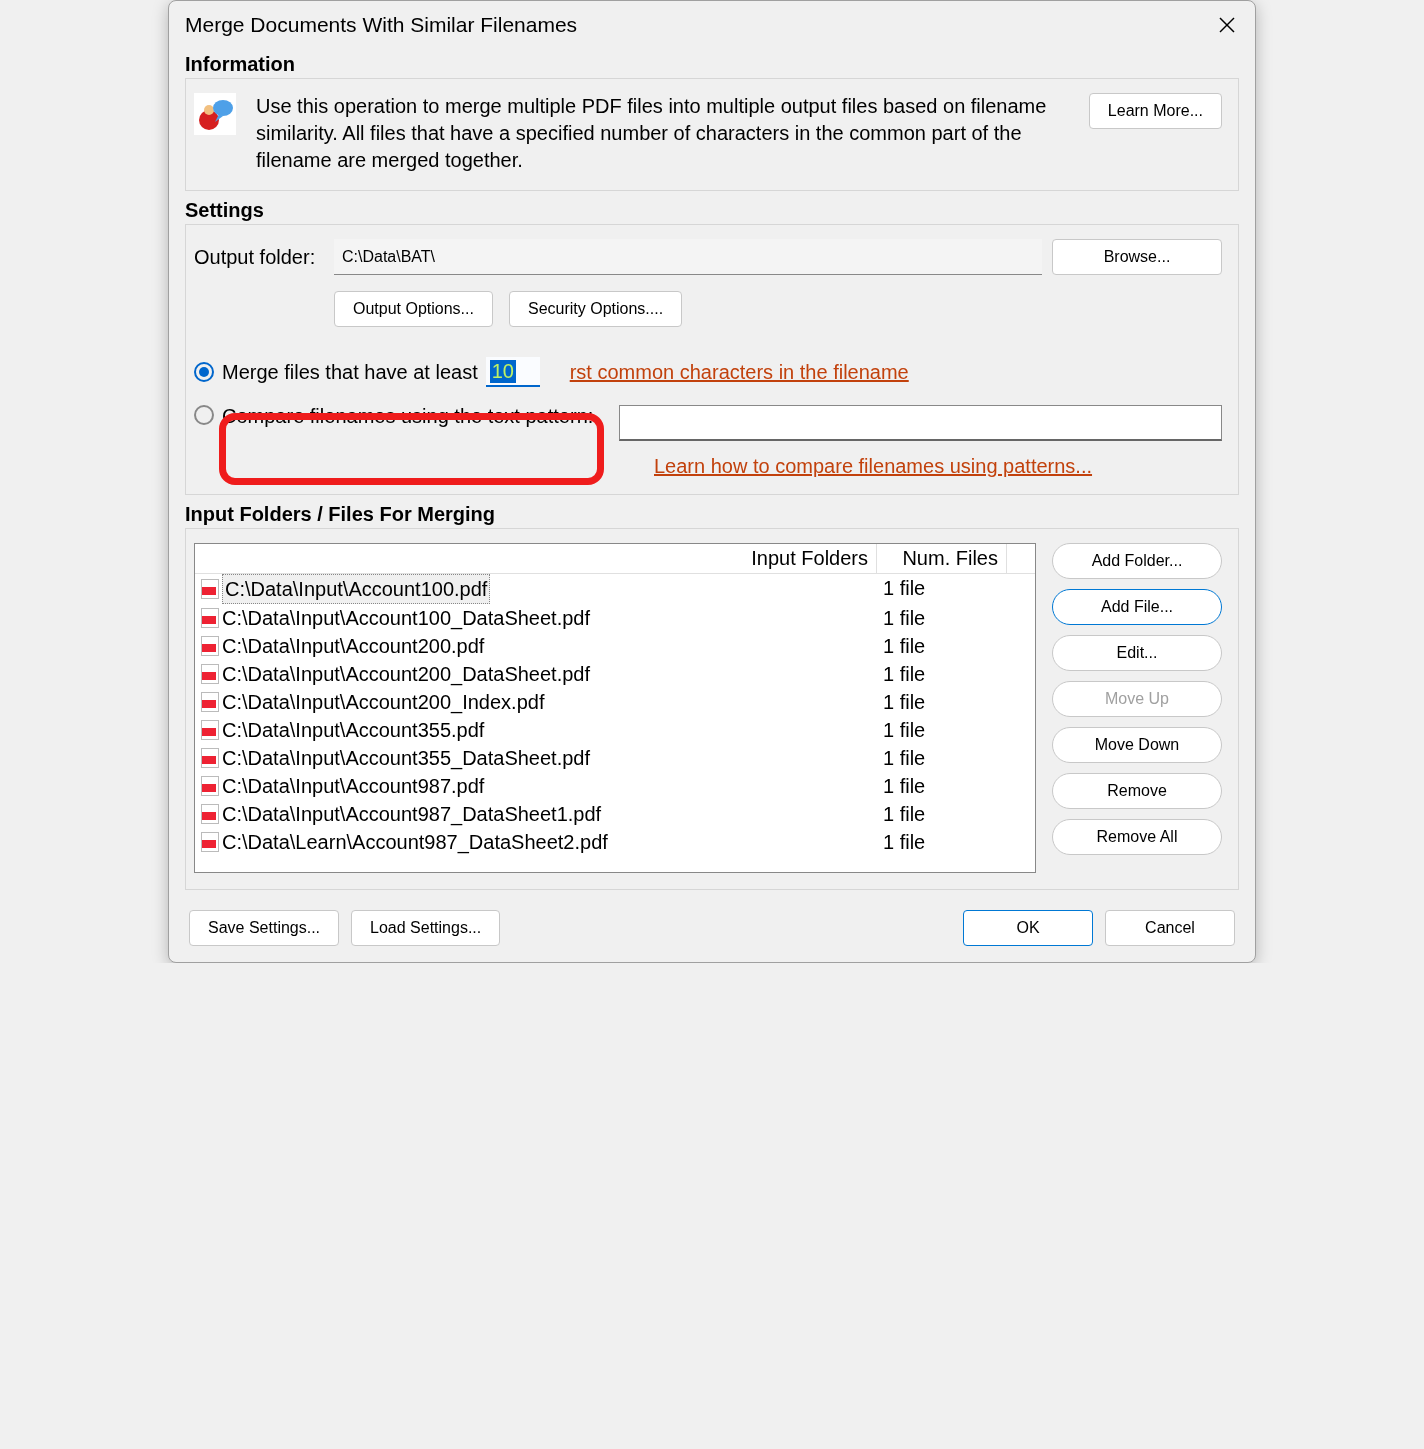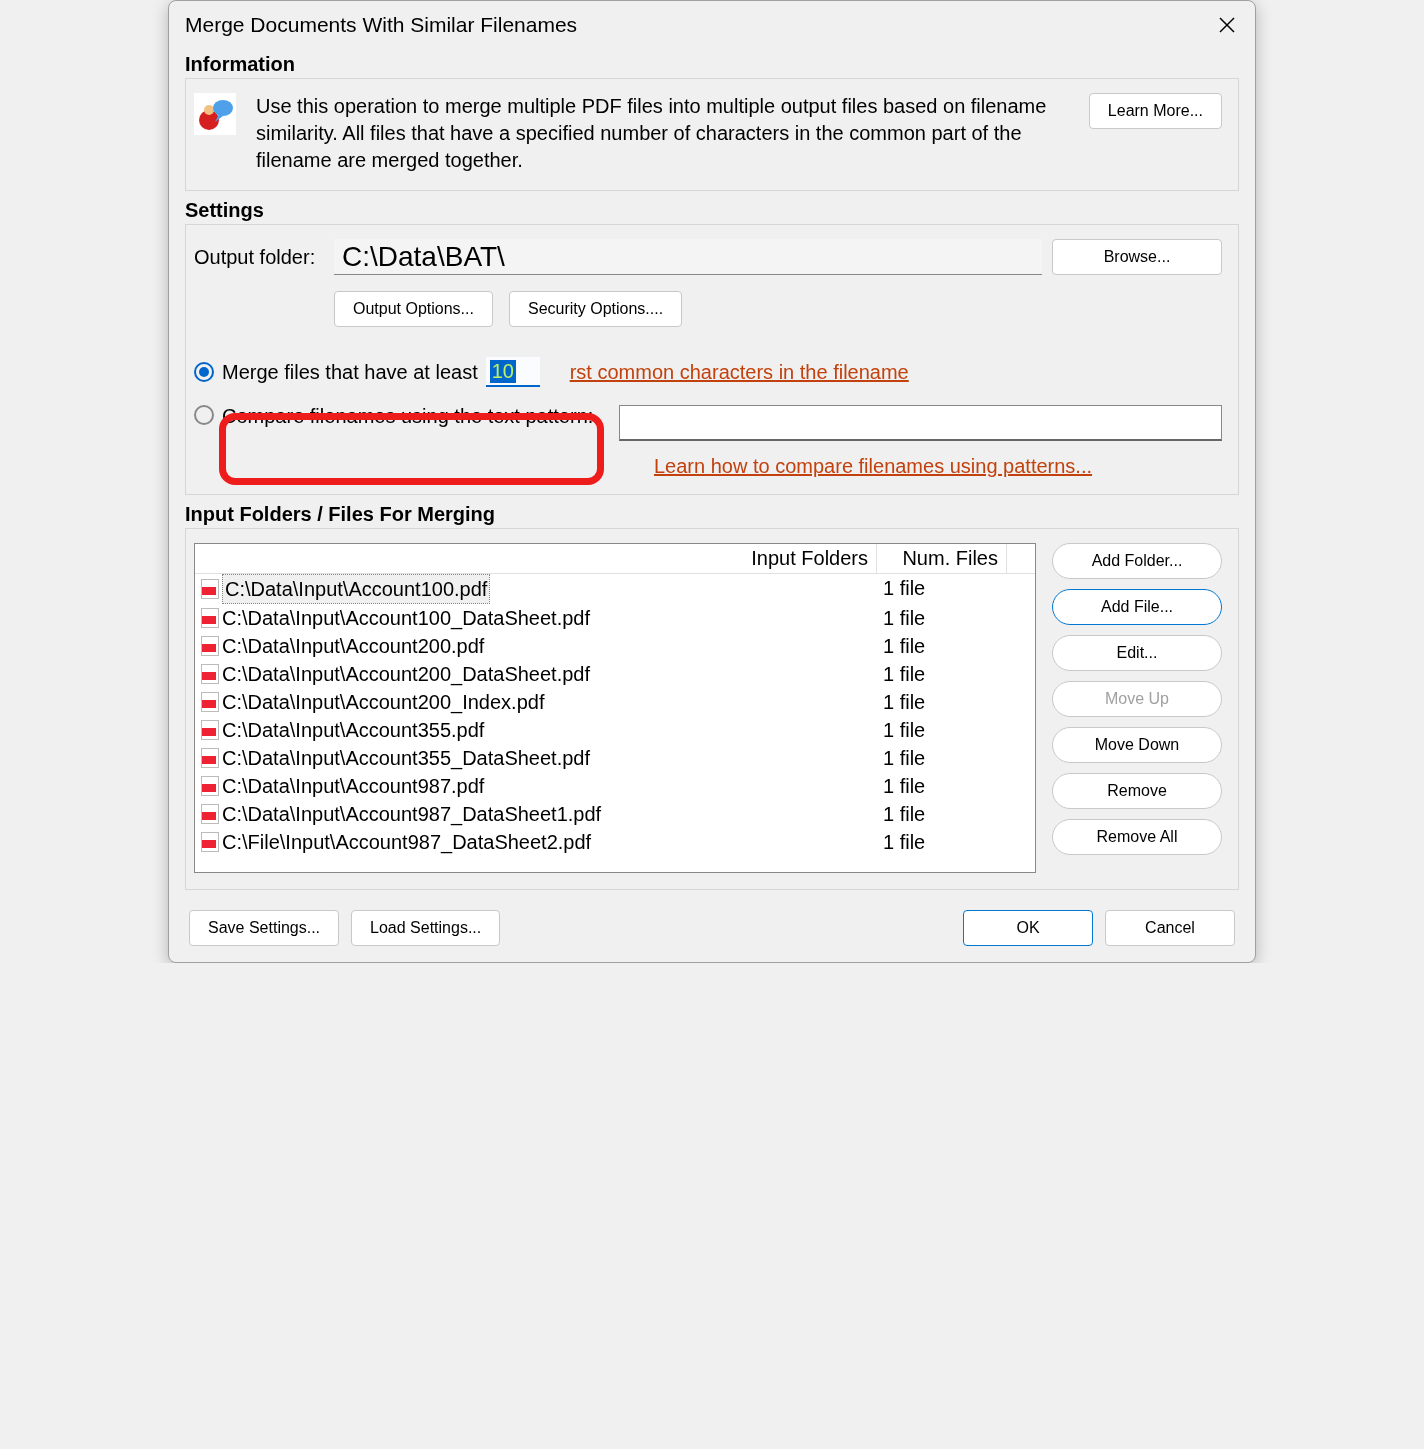--- a/index.html
+++ b/index.html
@@ -94,21 +94,21 @@
 }
 .label {
   font-size: 20px;
   min-width: 130px;
 }
 .output-path {
   flex: 1;
   background: #f4f4f4;
   border-bottom: 1px solid #888;
   padding: 4px 8px;
-  font-size: 28px;
+  font-size: 16px;
   color: #000;
   height: 36px;
   line-height: 28px;
 }
 .link {
   color: #c2410c;
   text-decoration: underline;
   font-size: 20px;
   cursor: pointer;
 }
@@ -363,21 +363,21 @@
               <div class="file-row">
                 <div class="col1">
                   <span class="pdf-icon"></span>
                   <span class="col1-text">C:\Data\Input\Account987_DataSheet1.pdf</span>
                 </div>
                 <div class="col2">1 file</div>
               </div>
               <div class="file-row">
                 <div class="col1">
                   <span class="pdf-icon"></span>
-                  <span class="col1-text">C:\File\Input\Account987_DataSheet2.pdf</span>
+                  <span class="col1-text">C:\Data\Learn\Account987_DataSheet2.pdf</span>
                 </div>
                 <div class="col2">1 file</div>
               </div>
             </div>
         </div>
         <div class="right-btns">
           <button class="btn">Add Folder...</button>
           <button class="btn btn-primary">Add File...</button>
           <button class="btn">Edit...</button>
           <button class="btn" disabled="">Move Up</button>

